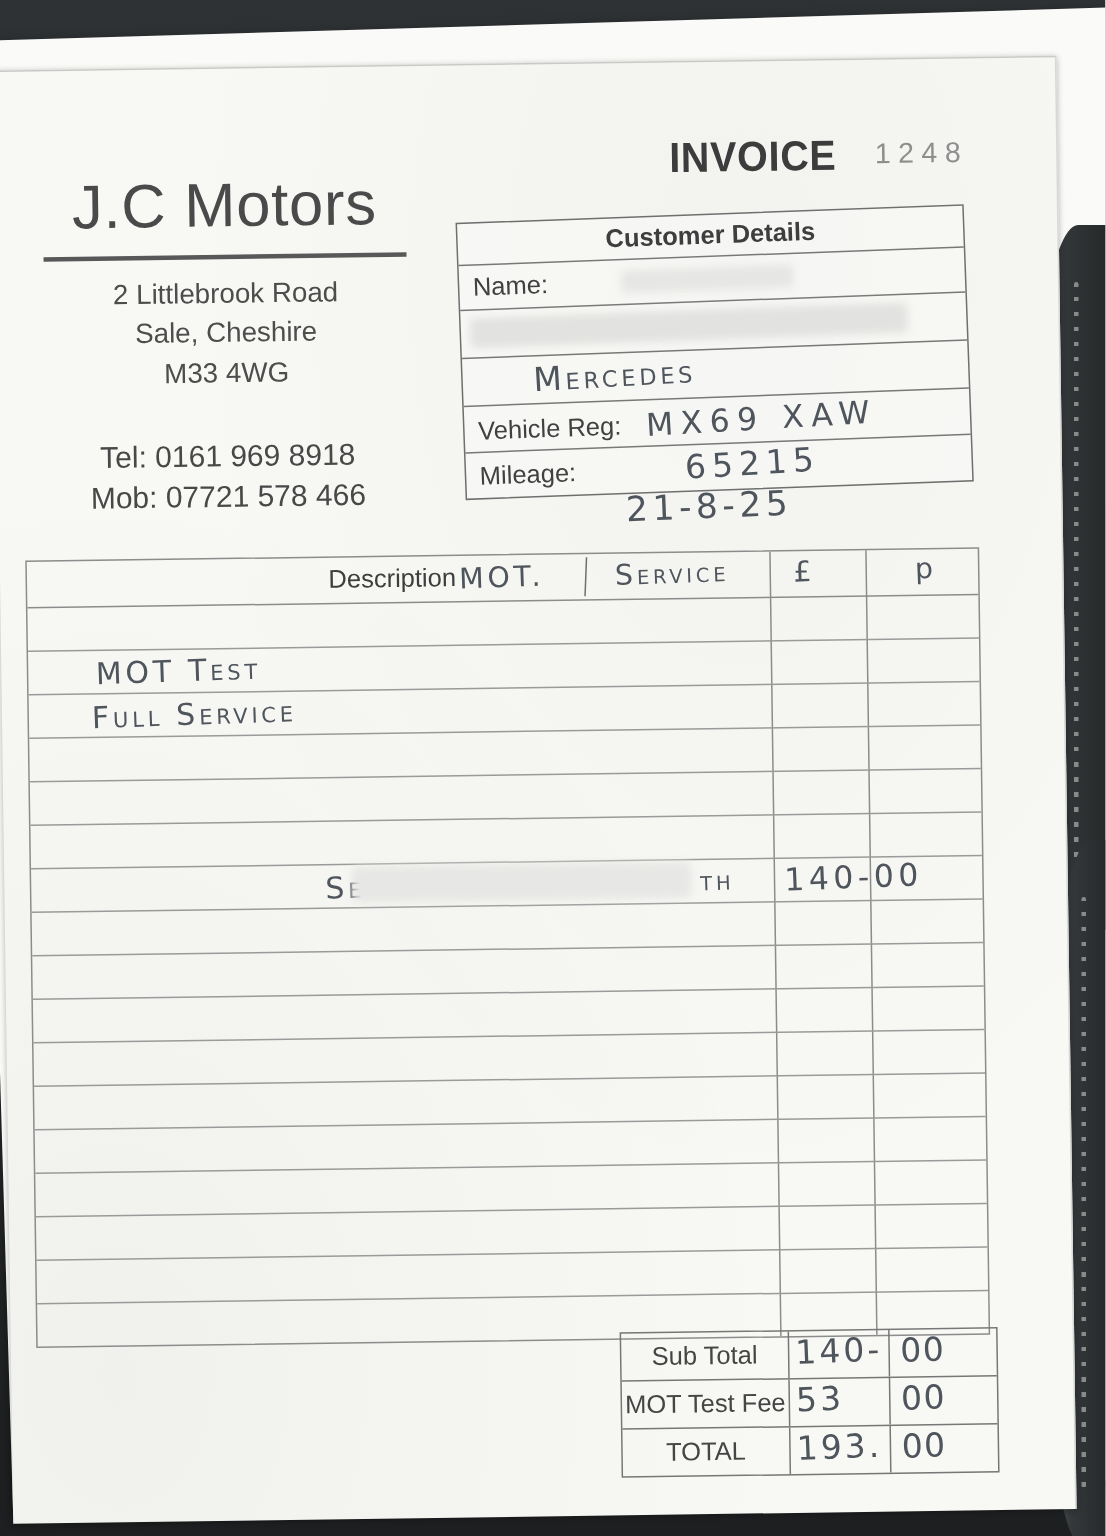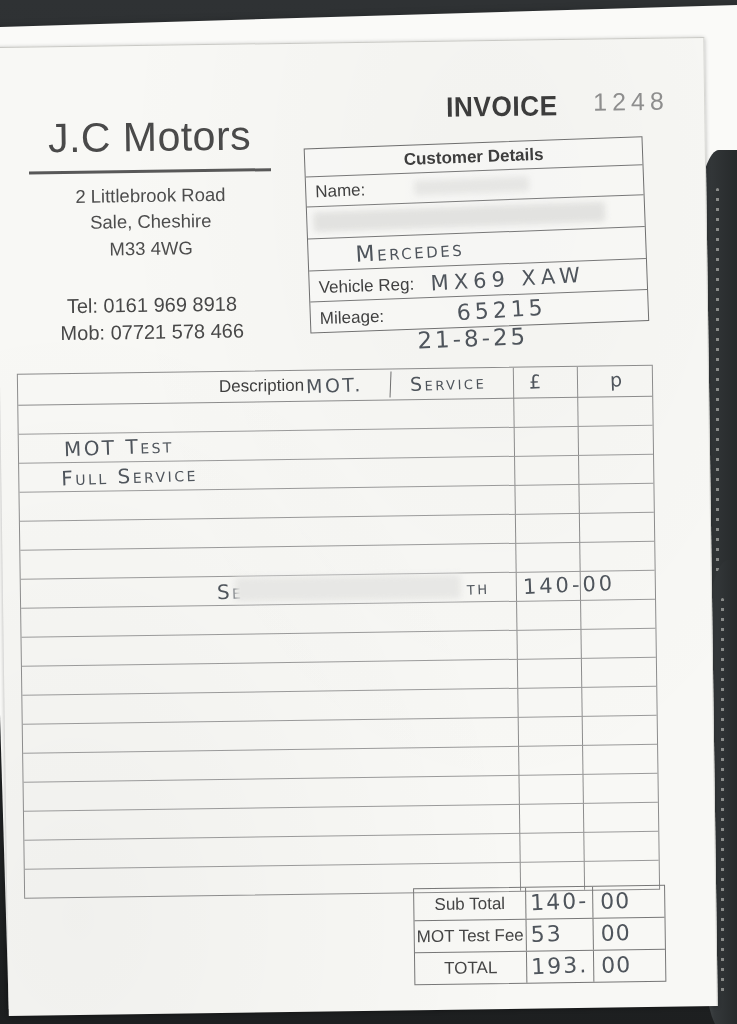--- a/index.html
+++ b/index.html
@@ -26,21 +26,21 @@
   
   .printed{color:#434343;}
   .company{position:absolute;left:30px;top:68px;width:246px;text-align:center;}
   .company-name{font-size:41px;letter-spacing:.5px;color:#4a4a4a;white-space:nowrap;}
   .company-rule{height:3px;background:#585858;margin:9px 2px 10px 2px;}
   .company-addr{font-size:18.5px;line-height:1.42;color:#4d4d4d;}
   .company-phones{margin-top:30px;font-size:20px;line-height:1.35;color:#484848;white-space:nowrap;}
   .inv-head{position:absolute;left:450px;top:48px;white-space:nowrap;}
   .inv-label{display:inline-block;font-size:28px;font-weight:bold;color:#3c3c3c;
     transform:scaleX(.94);transform-origin:left;letter-spacing:.5px;}
-  .inv-number{display:inline-block;font-size:25px;color:#8e8e8e;letter-spacing:5px;margin-left:24px;vertical-align:4px;}
+  .inv-number{display:inline-block;font-size:19px;color:#8e8e8e;letter-spacing:5px;margin-left:14px;vertical-align:4px;}
   
   .hw{font-family:"DejaVu Sans",sans-serif;font-variant-caps:small-caps;color:#4f555c;
     letter-spacing:2.5px;display:inline-block;transform:rotate(-1.2deg);}
   .hw-num{font-family:"DejaVu Sans",sans-serif;color:#4f555c;letter-spacing:2px;display:inline-block;transform:rotate(-1.5deg);}
   
   .cust-box{position:absolute;left:309px;top:101px;width:337px;border:1.5px solid #6f6f6f;
     background:rgba(255,255,255,.25);transform:rotate(-1.3deg);}
   .cust-title{height:27px;line-height:27px;text-align:center;font-size:17px;font-weight:bold;color:#3e3e3e;}
   .cust-row{position:relative;border-top:1px solid #787878;padding-left:9px;}
   .cust-label{font-size:17px;color:#414141;}

